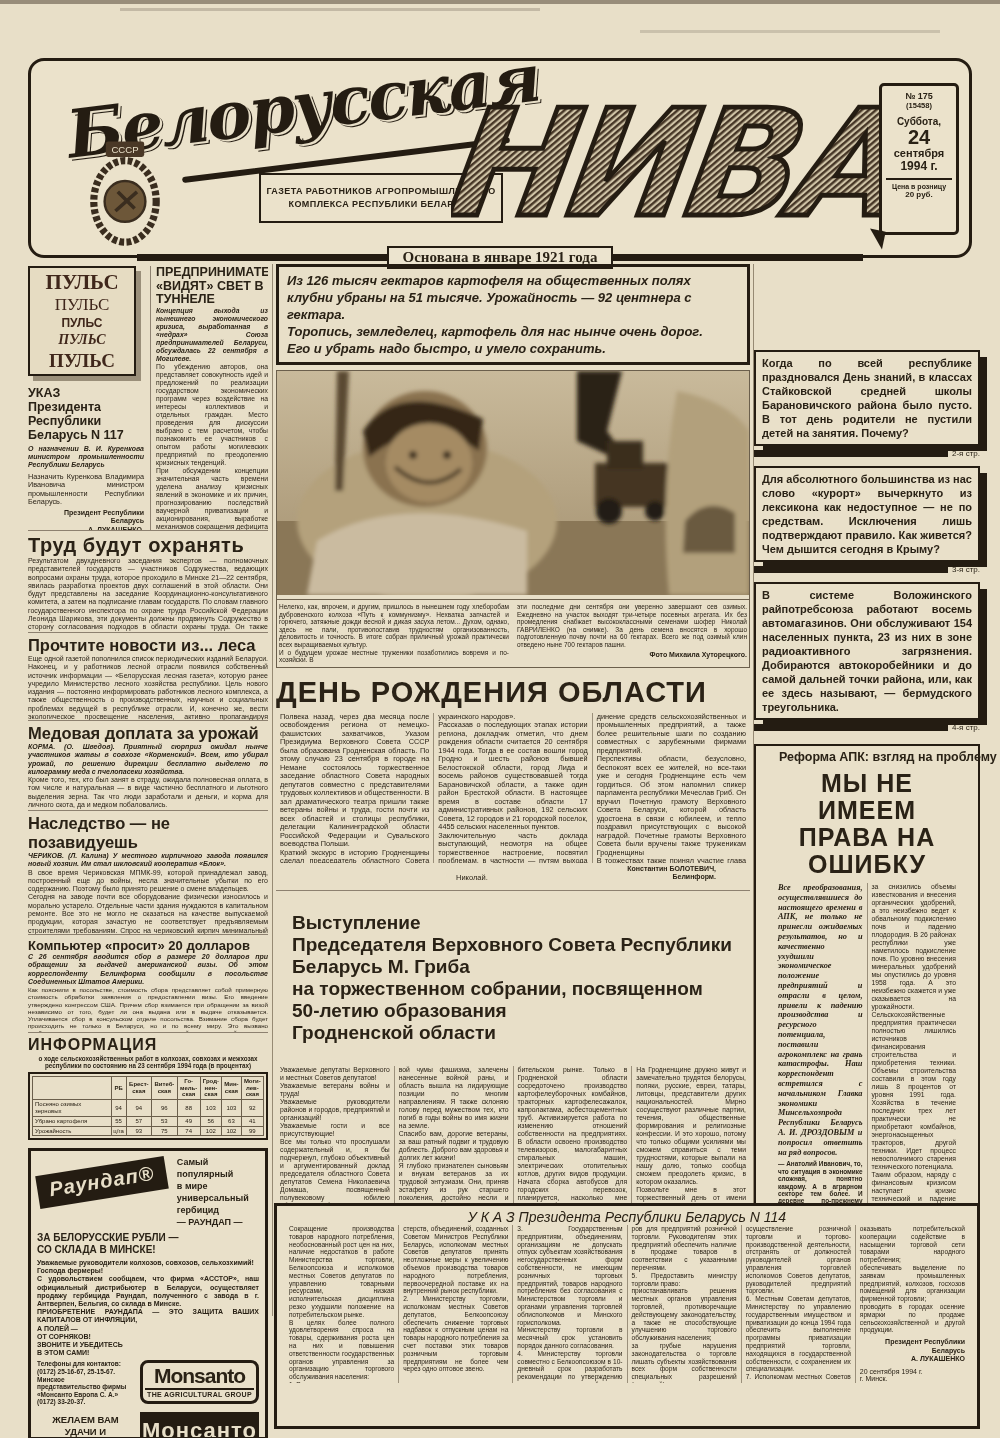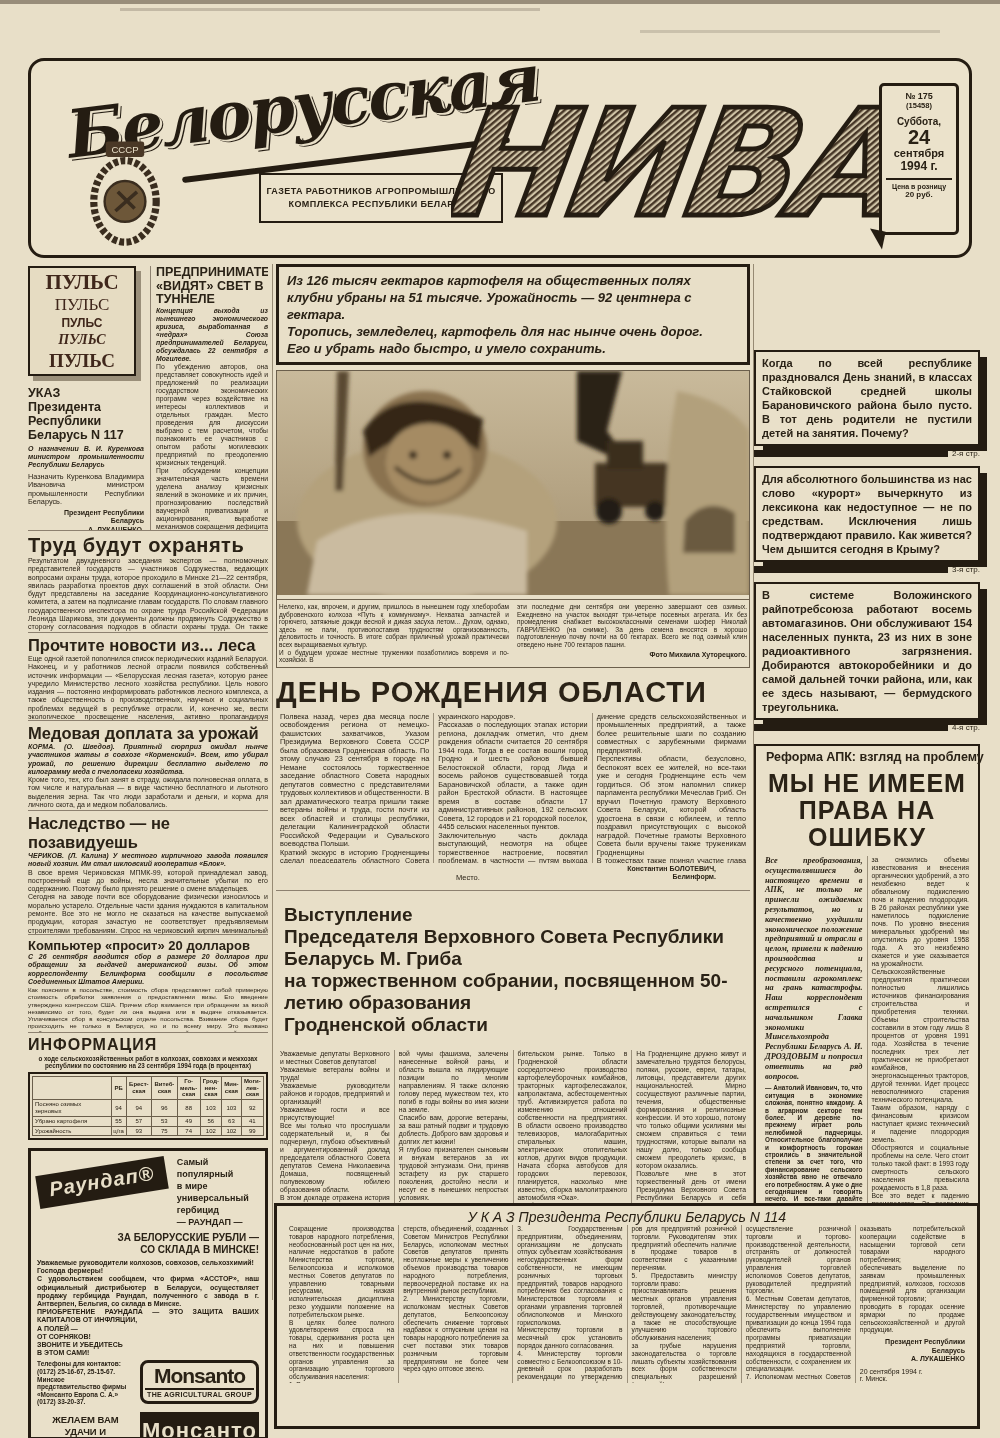--- a/index.html
+++ b/index.html
@@ -73,21 +73,21 @@
   .info-wrap{border:2px solid #241c12;padding:2px;}
   table.info{width:100%;border-collapse:collapse;}
   table.info th,table.info td{border:1px solid #6b5f4c;font-size:6px;line-height:6.8px;padding:1px 1px;text-align:center;}
   table.info td.lbl{text-align:left;padding-left:2px;}
   
   .ad{border:3px solid #241c12;margin-top:6px;height:292px;box-sizing:border-box;padding:5px 6px;background:#e9e0c9;}
   .ad-top{display:flex;}
   .ad-brand{background:#241c12;color:#e8dfc8;font-weight:bold;font-style:italic;font-size:20px;
     transform:rotate(-9deg);padding:4px 12px 6px;align-self:flex-start;margin:10px 4px 0 0;letter-spacing:1px;}
   .ad-tag{font-size:9px;font-weight:bold;line-height:12px;margin-left:6px;}
-  .ad-center{font-size:10px;font-weight:bold;text-align:right;line-height:12px;margin:4px 0 3px;}
+  .ad-center{font-size:10px;font-weight:bold;text-align:left;line-height:12px;margin:4px 0 3px;}
   .ad-body{font-size:7px;font-weight:bold;line-height:8.2px;text-align:justify;}
   .ad-row{display:flex;margin-top:3px;}
   .ad-left{width:105px;}
   .ad-phones{font-size:6.5px;font-weight:bold;line-height:7.6px;}
   .ad-wish{font-size:9.5px;font-weight:bold;text-align:center;line-height:11.5px;margin-top:8px;}
   .ad-logos{flex:1;margin-left:6px;}
   .monsanto-box{border:3px solid #241c12;border-radius:8px;text-align:center;padding:2px 2px 3px;}
   .monsanto-name{font-size:21px;font-weight:bold;letter-spacing:-1px;line-height:22px;}
   .monsanto-sub{font-size:7px;font-weight:bold;border-top:2px solid #241c12;margin-top:1px;padding-top:1px;letter-spacing:.3px;}
   .monsanto-ru{background:#241c12;color:#e8dfc8;text-align:center;font-size:22px;font-weight:bold;
@@ -111,21 +111,21 @@
   .speech{margin-top:8px;border-top:1px solid #8d8170;padding-top:5px;}
   .speech-h{font-size:19px;font-weight:bold;line-height:22px;}
   .speech-c{font-size:6.8px;line-height:8px;height:250px;margin-top:6px;}
   
   .right-col{position:absolute;left:754px;top:350px;width:226px;}
   .teaser{border:2px solid #241c12;background:#e9e0c9;padding:4px 6px;font-size:11px;font-weight:bold;line-height:14px;
     box-shadow:8px 6px 0 -1px #241c12;text-align:justify;}
   .teaser-ref{display:flex;align-items:center;margin:3px 0 8px;}
   .tbar{flex:1;height:7px;background:#241c12;}
   .tpage{font-size:8px;margin-left:4px;}
-  .apk{border:2px solid #241c12;margin-top:12px;padding:4px 5px;height:534px;box-sizing:border-box;background:#e9e0c9;}
+  .apk{border:2px solid #241c12;margin-top:12px;padding:4px 18px;height:534px;box-sizing:border-box;background:#e9e0c9;}
   .apk-kicker{display:flex;align-items:center;gap:5px;}
   .kline{flex:1;height:5px;border-top:2px solid #241c12;border-bottom:1px solid #241c12;}
   .apk-kicker span{font-size:12.5px;font-weight:bold;white-space:nowrap;}
   .apk-h{font-size:25px;font-weight:bold;text-align:center;line-height:27px;letter-spacing:1px;margin:6px 0 5px;}
   .apk-cols{display:flex;height:440px;overflow:hidden;}
   .apk-lead{font-size:8.3px;line-height:9.8px;font-weight:bold;font-style:italic;text-align:justify;font-family:Liberation Serif, serif;}
   .apk-q{font-size:6.4px;line-height:7.4px;font-weight:bold;text-align:justify;margin-top:3px;}
   .apk-a{font-size:6.8px;line-height:8px;text-align:justify;margin-top:2px;}
   
   .u114{position:absolute;left:274px;top:1203px;width:706px;height:226px;border:3px solid #241c12;
@@ -174,20 +174,25 @@
       <div class="dc-serial">(15458)</div>
       <div class="dc-dow">Суббота,</div>
       <div class="dc-day">24</div>
       <div class="dc-mon">сентября</div>
       <div class="dc-year">1994 г.</div>
       <div class="dc-div"></div>
       <div class="dc-price1">Цена в розницу</div>
       <div class="dc-price2">20 руб.</div>
     </div>
   </header>
+  <div class="founded-row">
+    <div class="fbar"></div>
+    <div class="founded-box">Основана в январе 1921 года</div>
+    <div class="fbar"></div>
+  </div>
 
   <aside class="left-col">
     <div class="left-top clip">
       <div class="left-narrow">
         <div class="pulse-box">
           <span class="pulse1">ПУЛЬС</span>
           <span class="pulse2">ПУЛЬС</span>
           <span class="pulse3">ПУЛЬС</span>
           <span class="pulse4">ПУЛЬС</span>
           <span class="pulse5">ПУЛЬС</span>
@@ -405,28 +410,28 @@
         <div class="c bday-c jus clip pre">Полвека назад, через два месяца после освобождения региона от немецко-фашистских захватчиков, Указом Президиума Верховного Совета СССР была образована Гродненская область. По этому случаю 23 сентября в городе на Немане состоялось торжественное заседание областного Совета народных депутатов совместно с представителями трудовых коллективов и общественности. В зал драматического театра пришли также ветераны войны и труда, гости почти из всех областей и столицы республики, делегации Калининградской области Российской Федерации и Сувальского воеводства Польши.
 Краткий экскурс в историю Гродненщины сделал председатель областного Совета народных депутатов Семен Домаш. «История нашей области берет начало со времен Гродненского и Новогрудского княжеств, — сказал он. — Эти самостоятельные государственные объединения вобрали в себя черты и признаки других восточнославянских земель, находившихся в составе Киевской Руси — колыбели братских русского, белорусского и</div>
         <div class="c bday-c jus clip pre">украинского народов».
 Рассказав о последующих этапах истории региона, докладчик отметил, что днем рождения области считается 20 сентября 1944 года. Тогда в ее состав вошли город Гродно и шесть районов бывшей Белостокской области, город Лида и восемь районов существовавшей тогда Барановичской области, а также один район Брестской области. В настоящее время в составе области 17 административных районов, 192 сельских Совета, 12 городов и 21 городской поселок, 4455 сельских населенных пунктов.
 Заключительную часть доклада выступающий, несмотря на общее торжественное настроение, посвятил проблемам, в частности — путям выхода из кризиса, в котором из-за распада СССР оказалась экономика области. Выход из нынешней сложной ситуации Семен Домаш видит в структурной перестройке промышленности с переориентацией ее на нужды агропромышленного комплекса и потребности населения. Для преодоления финансовых трудностей, по его мнению, требуется объе-</div>
         <div class="c bday-c jus clip pre">динение средств сельскохозяйственных и промышленных предприятий, а также более решительные шаги по созданию совместных с зарубежными фирмами предприятий.
 Перспективы области, безусловно, беспокоят всех ее жителей, но все-таки уже и сегодня Гродненщине есть чем гордиться. Об этом напомнил спикер парламента республики Мечеслав Гриб. Он вручил Почетную грамоту Верховного Совета Беларуси, которой область удостоена в связи с юбилеем, и тепло поздравил присутствующих с высокой наградой. Почетные грамоты Верховного Совета были вручены также труженикам Гродненщины
 В торжествах также принял участие глава Кабинета Министров Беларуси Михаил Чигирь, который зачитал Указ президента о присвоении группе тружеников области почетных званий Республики Беларусь и горячо их поздравил</div>
       </div>
       <div class="bday-attr">
-        <span class="attr-city">Место.</span>
+        <span class="attr-city">Николай.</span>
         <span class="attr-name pre">Константин БОЛОТЕВИЧ,
 Белинформ.</span>
       </div>
     </article>
 
     <article class="speech">
-      <h2 class="speech-h pre" style="margin:8px">Выступление
+      <h2 class="speech-h pre" style="margin:16px">Выступление
 Председателя Верховного Совета Республики Беларусь М. Гриба
 на торжественном собрании, посвященном 50-летию образования
 Гродненской области</h2>
       <div class="cols">
         <div class="c speech-c jus clip pre">Уважаемые депутаты Верховного и местных Советов депутатов!
 Уважаемые ветераны войны и труда!
 Уважаемые руководители районов и городов, предприятий и организаций!
 Уважаемые гости и все присутствующие!
 Все мы только что прослушали содержательный и, я бы подчеркнул, глубоко объективный и аргументированный доклад председателя областного Совета депутатов Семена Николаевича Домаша, посвященный полувековому юбилею образования области.
 В этом докладе отражена история становления и развития принеманского края такой, какая она есть, без перекосов вправо и влево, без возвеличивания имен одних людей и умалчивания других, которыми так богата Гродненщина и которые так или иначе были причастны к событиям, имевшим здесь место.

